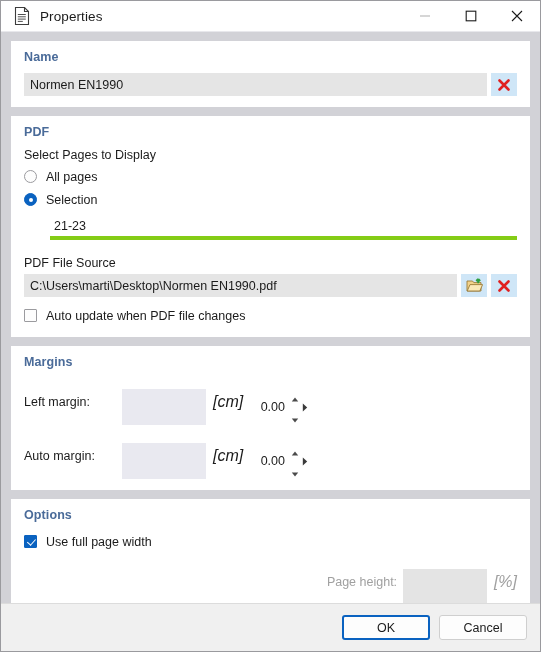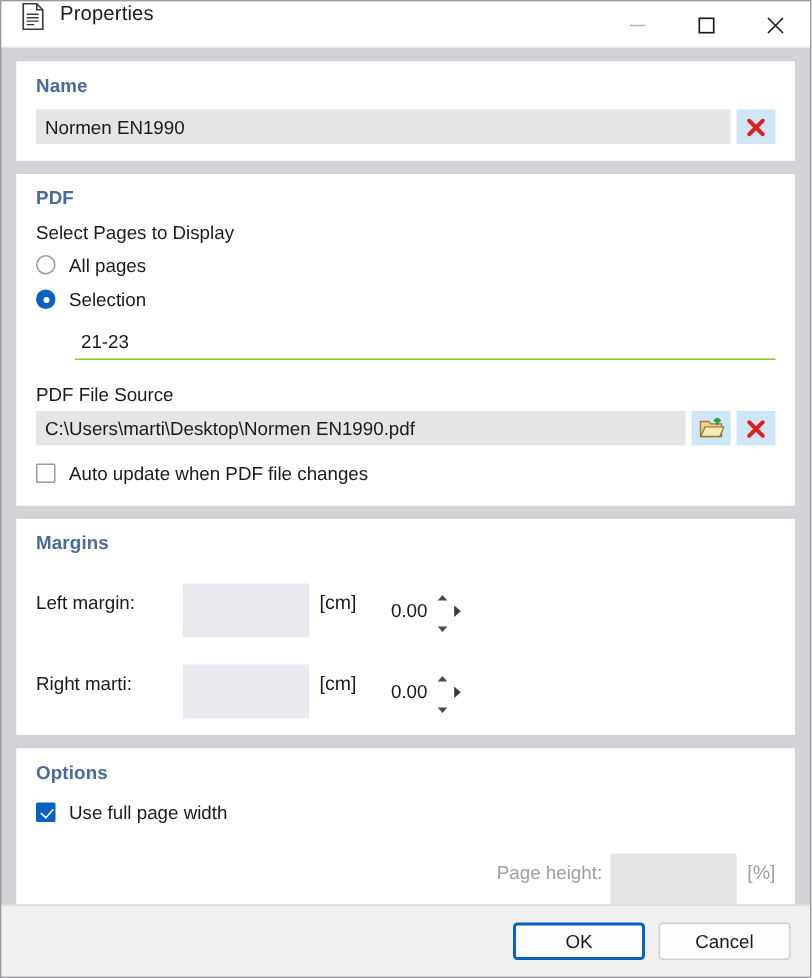--- a/index.html
+++ b/index.html
@@ -18,21 +18,21 @@
     border: 1px solid #9a9a9e;
     display: flex;
     flex-direction: column;
   }
 
   
   .titlebar {
     height: 31px;
     background: #ffffff;
     display: flex;
-    align-items: flex-start;
+    align-items: center;
     flex: 0 0 auto;
     border-bottom: 1px solid #e8e8ec;
   }
   .title-icon {
     width: 18px; height: 20px;
     margin-left: 12px; margin-right: 9px;
     position: relative;
     flex: 0 0 auto;
   }
   .title-icon svg { display: block; }
@@ -109,21 +109,21 @@
     display: flex; align-items: center; justify-content: center;
     padding: 0;
     margin-left: 4px;
   }
   .icon-btn svg { display: block; }
 
   .field-underline {
     height: 24px;
     background: #ffffff;
     border: none;
-    border-bottom: 1px solid #84cc16;
+    border-bottom: 4px solid #84cc16;
     font-size: 12.5px;
     color: #1b1b1b;
     padding: 0 4px;
     font-family: "Liberation Sans", sans-serif;
     outline: none;
     width: 100%;
   }
 
   
   .radio-row { display: flex; align-items: center; height: 21px; }
@@ -201,23 +201,24 @@
   .spin-arrows {
     display: flex;
     flex-direction: column;
     justify-content: center;
     gap: 3px;
     padding-right: 3px;
   }
   .spin-arrows span { display: block; }
   .spin-more { padding-right: 5px; display: flex; align-items: center; }
   .unit {
-    font-size: 13px;
+    font-size: 16px;
     color: #1b1b1b;
     margin-left: 7px;
+    font-style: italic;
   }
   .unit.dim { color: #a0a0a0; }
 
   
   .footer {
     flex: 0 0 auto;
     height: 48px;
     display: flex;
     align-items: center;
     justify-content: flex-end;
@@ -350,21 +351,21 @@
           <span class="spin-more">
               <svg width="6" height="9" viewBox="0 0 6 9">
                 <path d="M0.8 0.6 L5.2 4.5 L0.8 8.4 Z" fill="#3a3a3a"></path>
               </svg>
             </span>
         </span>
         <span class="unit">[cm]</span>
       </div>
 
       <div class="row">
-        <span class="label" style="width:98px;">Right marti:</span>
+        <span class="label" style="width:98px;">Auto margin:</span>
         <span class="spin-wrap">
           <input class="spin-val" value="0.00" style="">
           <span class="spin-arrows">
             <span><svg width="8" height="5" viewBox="0 0 8 5">
                   <path d="M4 0.6 L7.2 4.4 L0.8 4.4 Z" fill="#4a4a4a"></path>
                 </svg></span>
             <span><svg width="8" height="5" viewBox="0 0 8 5">
                   <path d="M4 4.4 L0.8 0.6 L7.2 0.6 Z" fill="#4a4a4a"></path>
                 </svg></span>
           </span>

